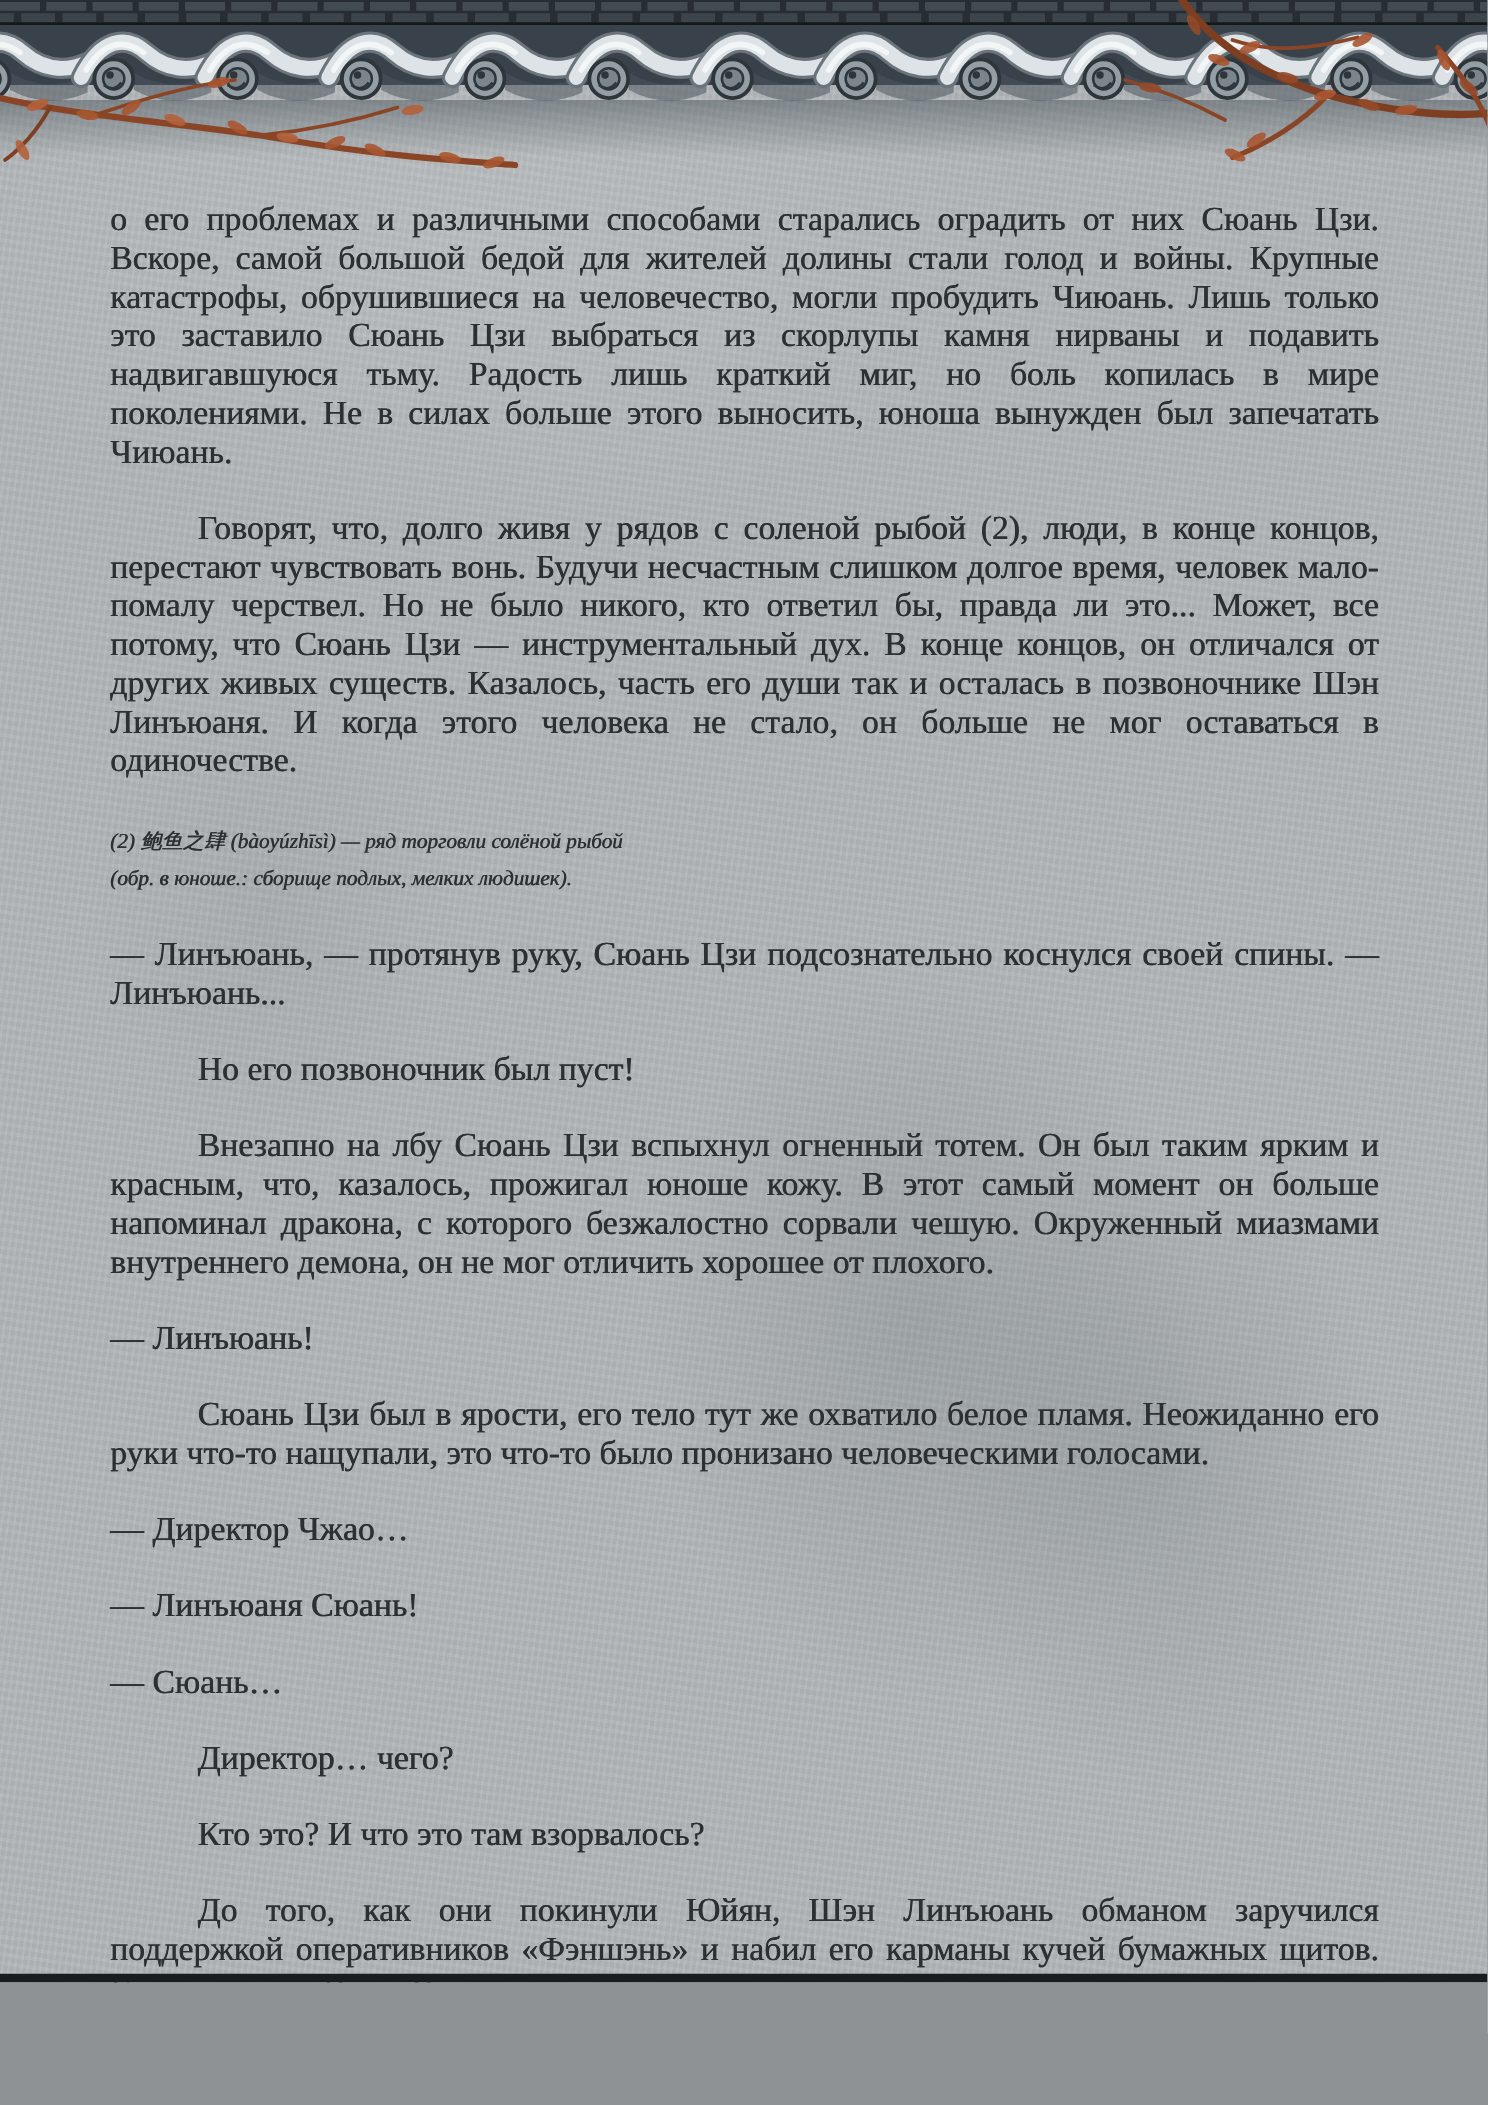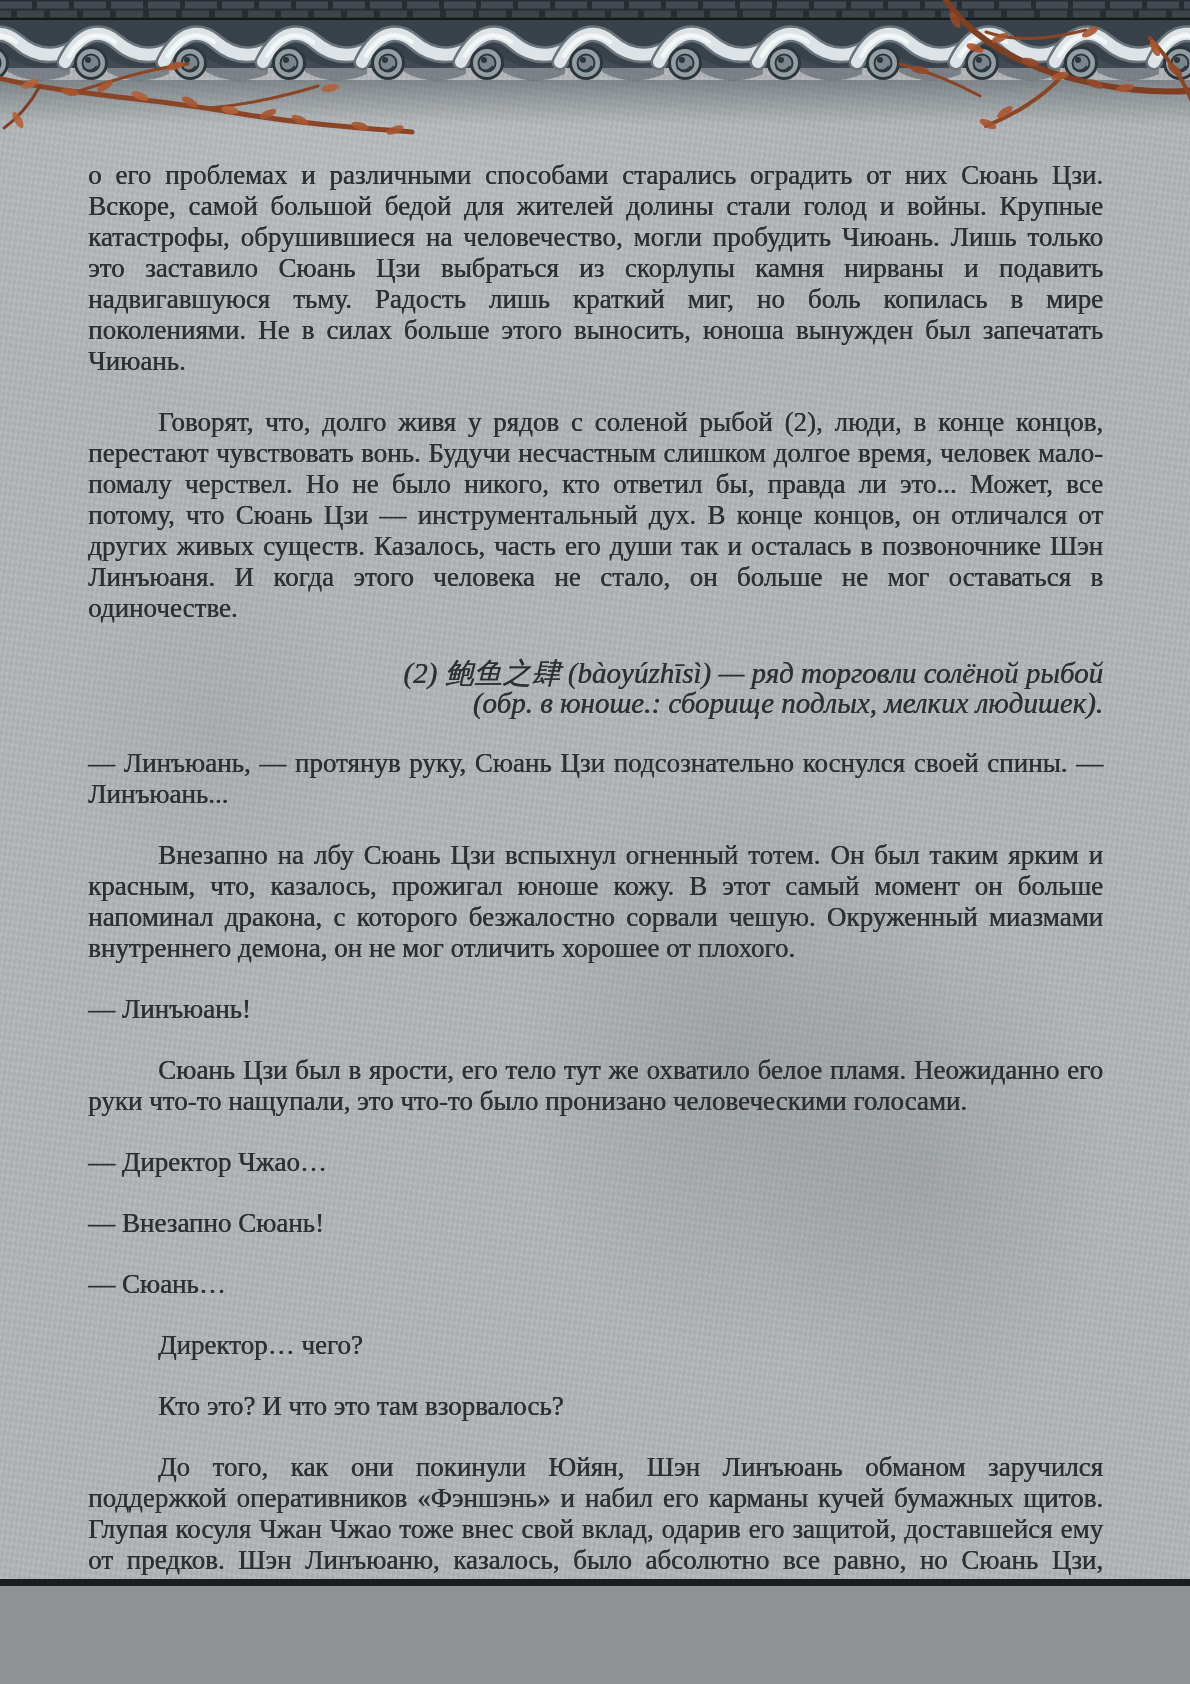--- a/index.html
+++ b/index.html
@@ -22,22 +22,22 @@
     top:160px;left:88px;width:1015px;
     font-family:"Liberation Serif","DejaVu Serif",serif;
     font-size:27px;line-height:31px;
     color:#2c3033;
     text-shadow:0.45px 0 0 currentColor;
   }
   .text-area p{margin:0 0 30px 0;text-align:justify;}
   .text-area p.indent{text-indent:70px;}
   .footnote{
     font-style:italic;
-    font-size:29px;line-height:30px;
-    text-align:right;
+    font-size:17px;line-height:30px;
+    text-align:left;
     margin:34px 0 30px 0;
   }
   .bottom-strip{
     position:absolute;left:0;bottom:0;width:1190px;height:7px;
     background:#1a1d1f;
   }
 </style>
 </head>
 <body>
 
@@ -226,25 +226,26 @@
   </div>
 
   <div class="text-area" id="text-area">
       <p class="body">о его проблемах и различными способами старались оградить от них Сюань Цзи. Вскоре, самой большой бедой для жителей долины стали голод и войны. Крупные катастрофы, обрушившиеся на человечество, могли пробудить Чиюань. Лишь только это заставило Сюань Цзи выбраться из скорлупы камня нирваны и подавить надвигавшуюся тьму. Радость лишь краткий миг, но боль копилась в мире поколениями. Не в силах больше этого выносить, юноша вынужден был запечатать Чиюань.</p>
       <p class="body indent">Говорят, что, долго живя у рядов с соленой рыбой (2), люди, в конце концов, перестают чувствовать вонь. Будучи несчастным слишком долгое время, человек мало-помалу черствел. Но не было никого, кто ответил бы, правда ли это... Может, все потому, что Сюань Цзи — инструментальный дух. В конце концов, он отличался от других живых существ. Казалось, часть его души так и осталась в позвоночнике Шэн Линъюаня. И когда этого человека не стало, он больше не мог оставаться в одиночестве.</p>
       <div class="footnote">
         <div class="footnote-line">(2) 鲍鱼之肆 (bàoyúzhīsì) — ряд торговли солёной рыбой</div>
         <div class="footnote-line">(обр. в юноше.: сборище подлых, мелких людишек).</div>
       </div>
       <p class="dialogue">— Линъюань, — протянув руку, Сюань Цзи подсознательно коснулся своей спины. — Линъюань...</p>
+      <p class="body indent">Но его позвоночник был пуст!</p>
       <p class="body indent">Внезапно на лбу Сюань Цзи вспыхнул огненный тотем. Он был таким ярким и красным, что, казалось, прожигал юноше кожу. В этот самый момент он больше напоминал дракона, с которого безжалостно сорвали чешую. Окруженный миазмами внутреннего демона, он не мог отличить хорошее от плохого.</p>
       <p class="dialogue">— Линъюань!</p>
       <p class="body indent">Сюань Цзи был в ярости, его тело тут же охватило белое пламя. Неожиданно его руки что-то нащупали, это что-то было пронизано человеческими голосами.</p>
       <p class="dialogue">— Директор Чжао…</p>
-      <p class="dialogue">— Внезапно Сюань!</p>
+      <p class="dialogue">— Линъюаня Сюань!</p>
       <p class="dialogue">— Сюань…</p>
       <p class="body indent">Директор… чего?</p>
       <p class="body indent">Кто это? И что это там взорвалось?</p>
       <p class="body indent">До того, как они покинули Юйян, Шэн Линъюань обманом заручился поддержкой оперативников «Фэншэнь» и набил его карманы кучей бумажных щитов. Глупая косуля Чжан Чжао тоже внес свой вклад, одарив его защитой, доставшейся ему от предков. Шэн Линъюаню, казалось, было абсолютно все равно, но Сюань Цзи, напротив, не мог остаться равнодушным к чужой доброте и аккуратно сложил все обереги к себе в бумажник. Однако после отъезда из города у него не было ни единой возможности воспользоваться «наличными». Бумажник — это та самая вещь, которую стоит всегда</p>
     </div>
 
   <div class="bottom-strip"></div>
 </div>
 
 </body></html>

